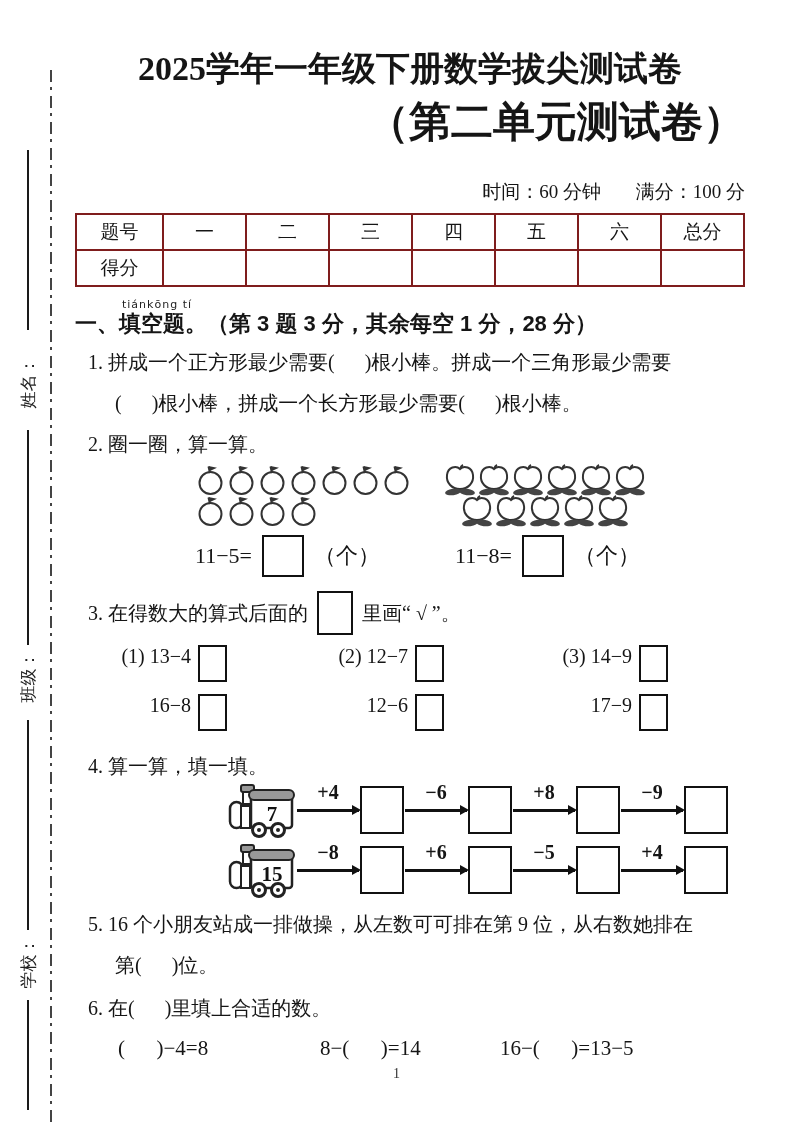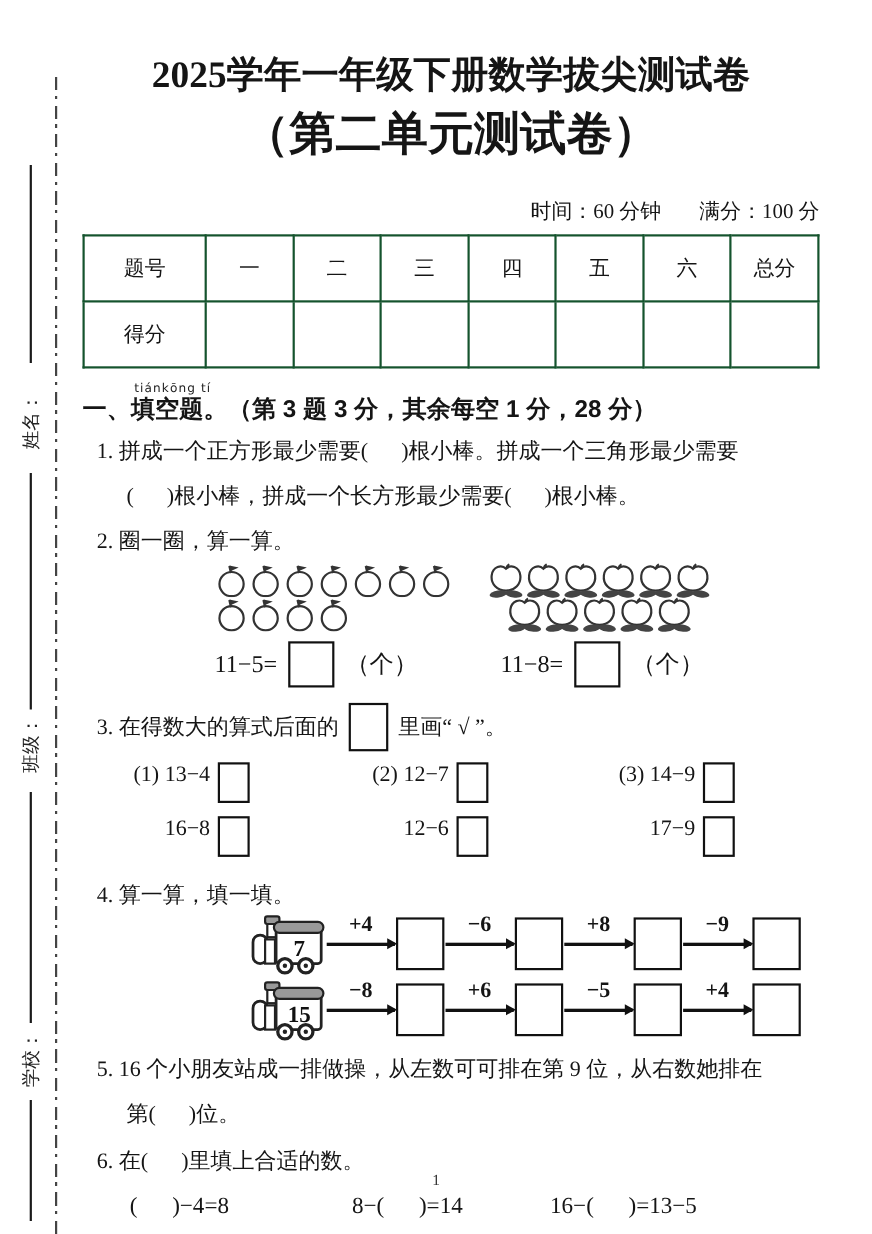--- a/index.html
+++ b/index.html
@@ -14,26 +14,26 @@
   .m-line.l2{top:430px;height:215px;}
   .m-line.l3{top:720px;height:210px;}
   .m-line.l4{top:1000px;height:110px;}
   .m-label{position:absolute;left:-11px;width:80px;height:24px;line-height:24px;text-align:center;
     font-size:17px;transform:rotate(-90deg);white-space:nowrap;color:#222;}
   .m-label.f1{top:371px;} .m-label.f2{top:665px;} .m-label.f3{top:951px;}
 
   
   .content{position:absolute;left:75px;top:48px;width:670px;}
   .title{font-size:34px;font-weight:900;text-align:center;line-height:1.25;letter-spacing:0;}
-  .subtitle{font-size:42px;font-weight:900;text-align:center;margin-top:6px;line-height:1.2;}
+  .subtitle{font-size:42px;font-weight:900;text-align:right;margin-top:6px;line-height:1.2;}
   .meta{margin-top:32px;text-align:right;font-size:19px;}
   .meta span + span{margin-left:30px;}
 
   table.score-table{margin-top:8px;width:100%;border-collapse:collapse;table-layout:fixed;}
-  table.score-table td{border:2px solid #14532d;height:34px;text-align:center;font-size:19px;padding:12px;}
+  table.score-table td{border:2px solid #7f1d1d;height:34px;text-align:center;font-size:19px;padding:0;}
   table.score-table td.lblcol{width:85px;}
 
   .sec{position:relative;margin-top:24px;font-family:"Liberation Sans",sans-serif;
        font-weight:bold;font-size:22px;line-height:1.2;}
   .pinyin{position:absolute;top:-13px;left:47px;font-size:11px;font-weight:normal;
        font-family:"DejaVu Sans",sans-serif;letter-spacing:1px;color:#222;}
 
   .qline{font-size:20px;line-height:1.3;}
   .q1l1{margin-top:12px;padding-left:13px;}
   .q1l2{margin-top:15px;padding-left:40px;}

